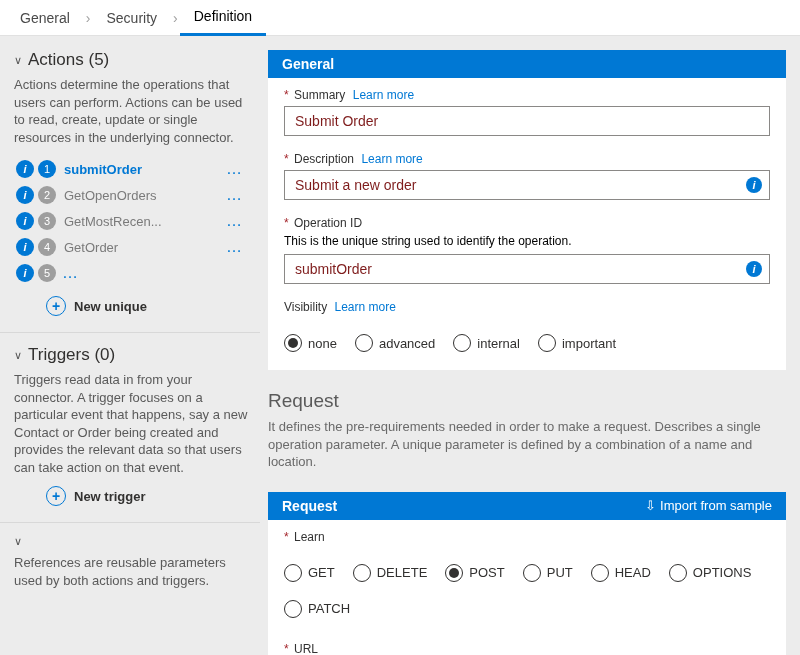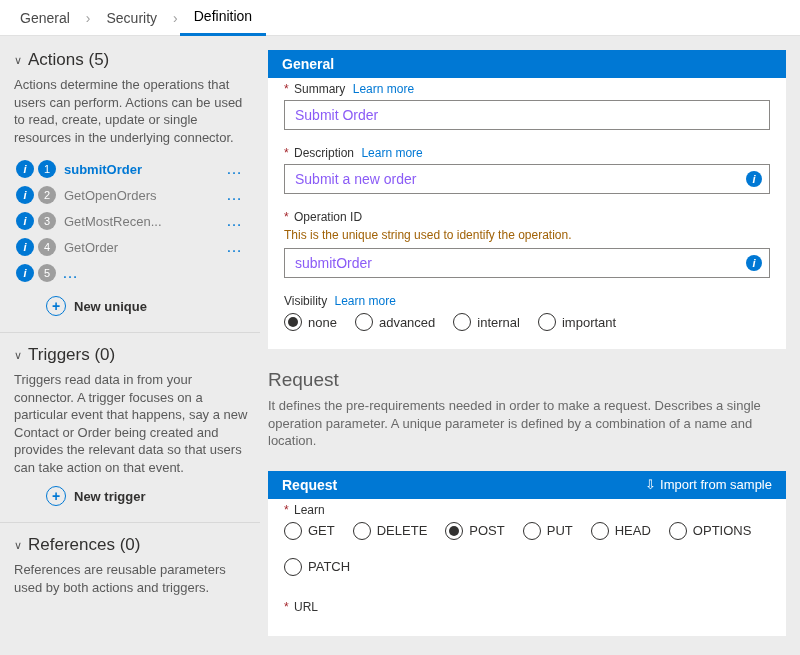--- a/index.html
+++ b/index.html
@@ -151,40 +151,40 @@
     justify-content: space-between;
   }
   .panel-header .import {
     font-size: 13px;
     font-weight: 400;
     display: flex;
     align-items: center;
     cursor: pointer;
   }
   .panel-body {
-    padding: 4px 16px 18px 16px;
+    padding: 10px 16px 18px 16px;
   }
   .field-label {
     font-size: 12px;
     color: #333;
     margin-bottom: 4px;
   }
   .req { color: #a4262c; margin-right: 2px; }
   .learn-more { color: #0078d4; margin-left: 4px; cursor: pointer; }
   .sub-desc {
     font-size: 12px;
-    color: #a16207;
+    color: #000000;
     margin-bottom: 6px;
   }
   .input {
     width: 100%;
     border: 1px solid #8a8886;
     padding: 6px 28px 6px 10px;
     font-size: 14px;
-    color: #8b5cf6;
+    color: #7f1d1d;
     margin-bottom: 16px;
     position: relative;
   }
   .input-wrap { position: relative; }
   .input-info {
     position: absolute;
     right: 8px;
     top: 7px;
     width: 16px; height: 16px;
     border-radius: 50%;
@@ -195,21 +195,21 @@
     font-style: italic;
     display: flex;
     align-items: center;
     justify-content: center;
   }
   .radio-row {
     display: flex;
     flex-wrap: wrap;
     gap: 18px;
     align-items: flex-end;
-    margin-top: 5px;
+    margin-top: 20px;
   }
   .radio-item {
     display: flex;
     align-items: center;
     cursor: pointer;
     font-size: 13px;
   }
   .radio-outer {
     width: 18px; height: 18px;
     border: 1.5px solid #323130;
@@ -306,21 +306,20 @@
     <p class="desc">Triggers read data in from your connector. A trigger focuses on a particular event that happens, say a new Contact or Order being created and provides the relevant data so that users can take action on that event.</p>
     <div class="add-row">
       <span class="plus-circle">+</span>
       <span>New trigger</span>
     </div>
 
     <div class="divider"></div>
 
     <h3>
       <span class="caret">∨</span>
-      <span>References (0)</span>
     </h3>
     <p class="desc">References are reusable parameters used by both actions and triggers.</p>
   </div>
 
   <div class="content">
 
     <div class="panel">
       <div class="panel-header">
         <span>General</span>
       </div>

